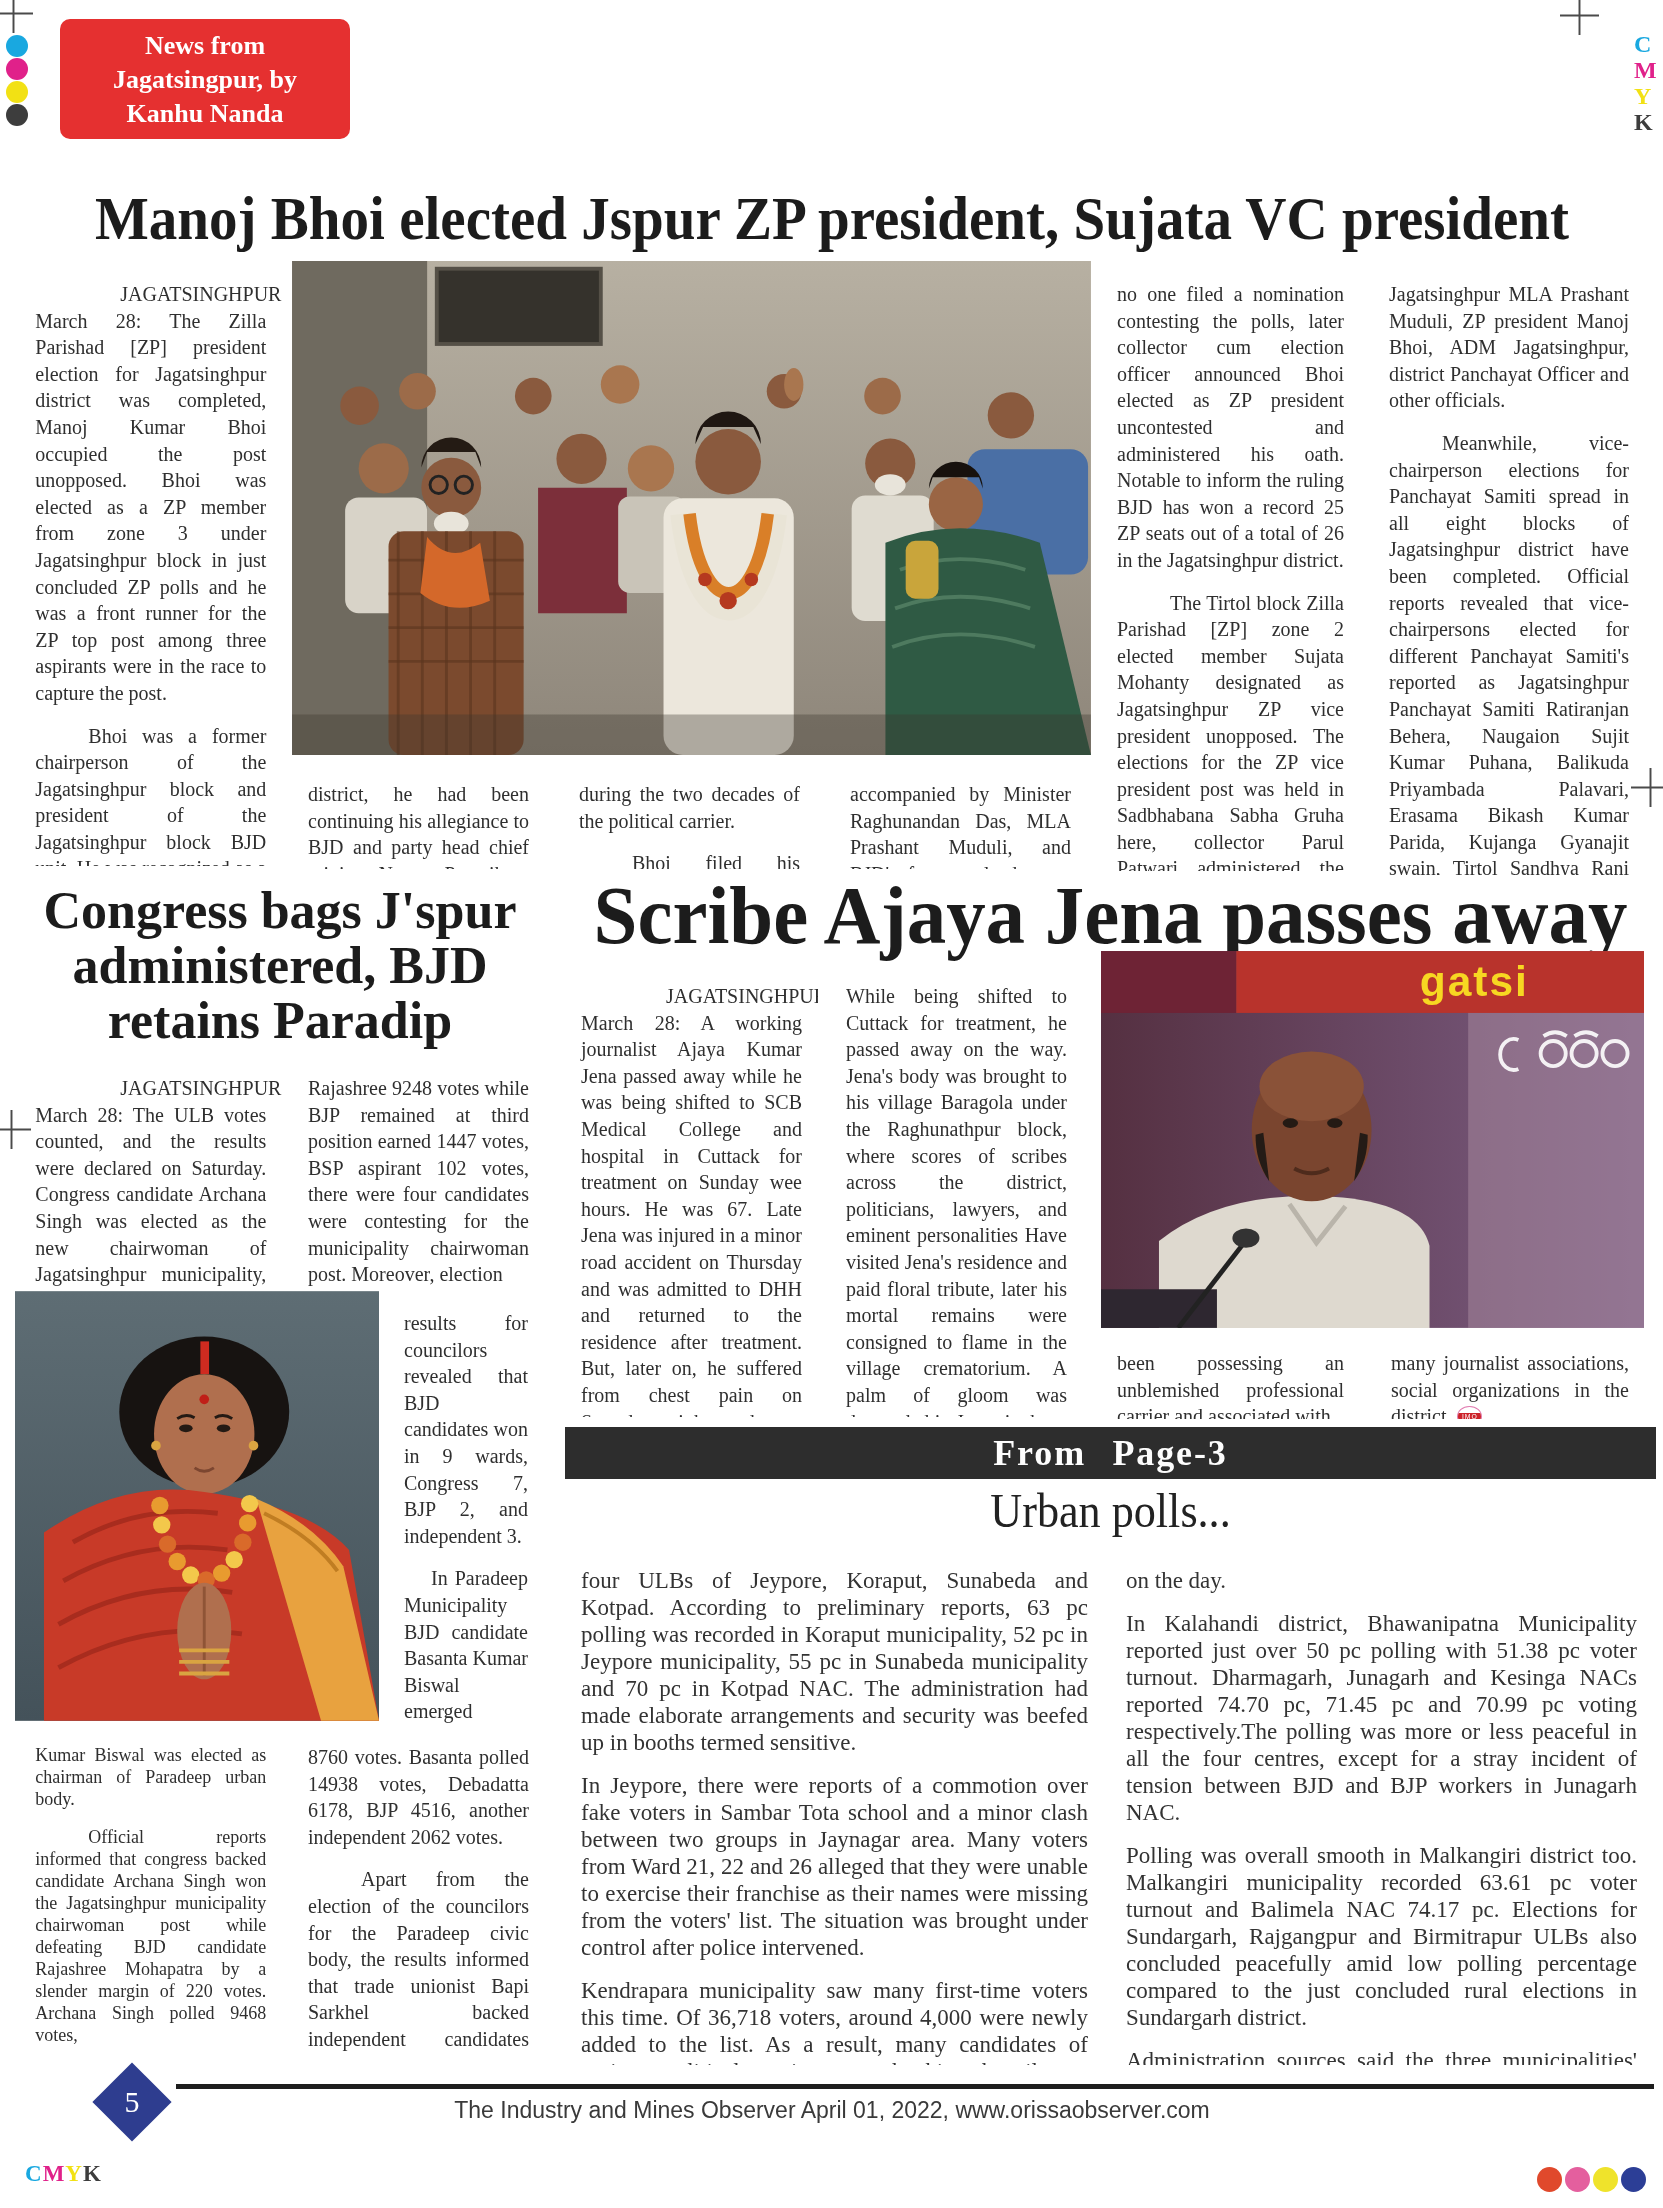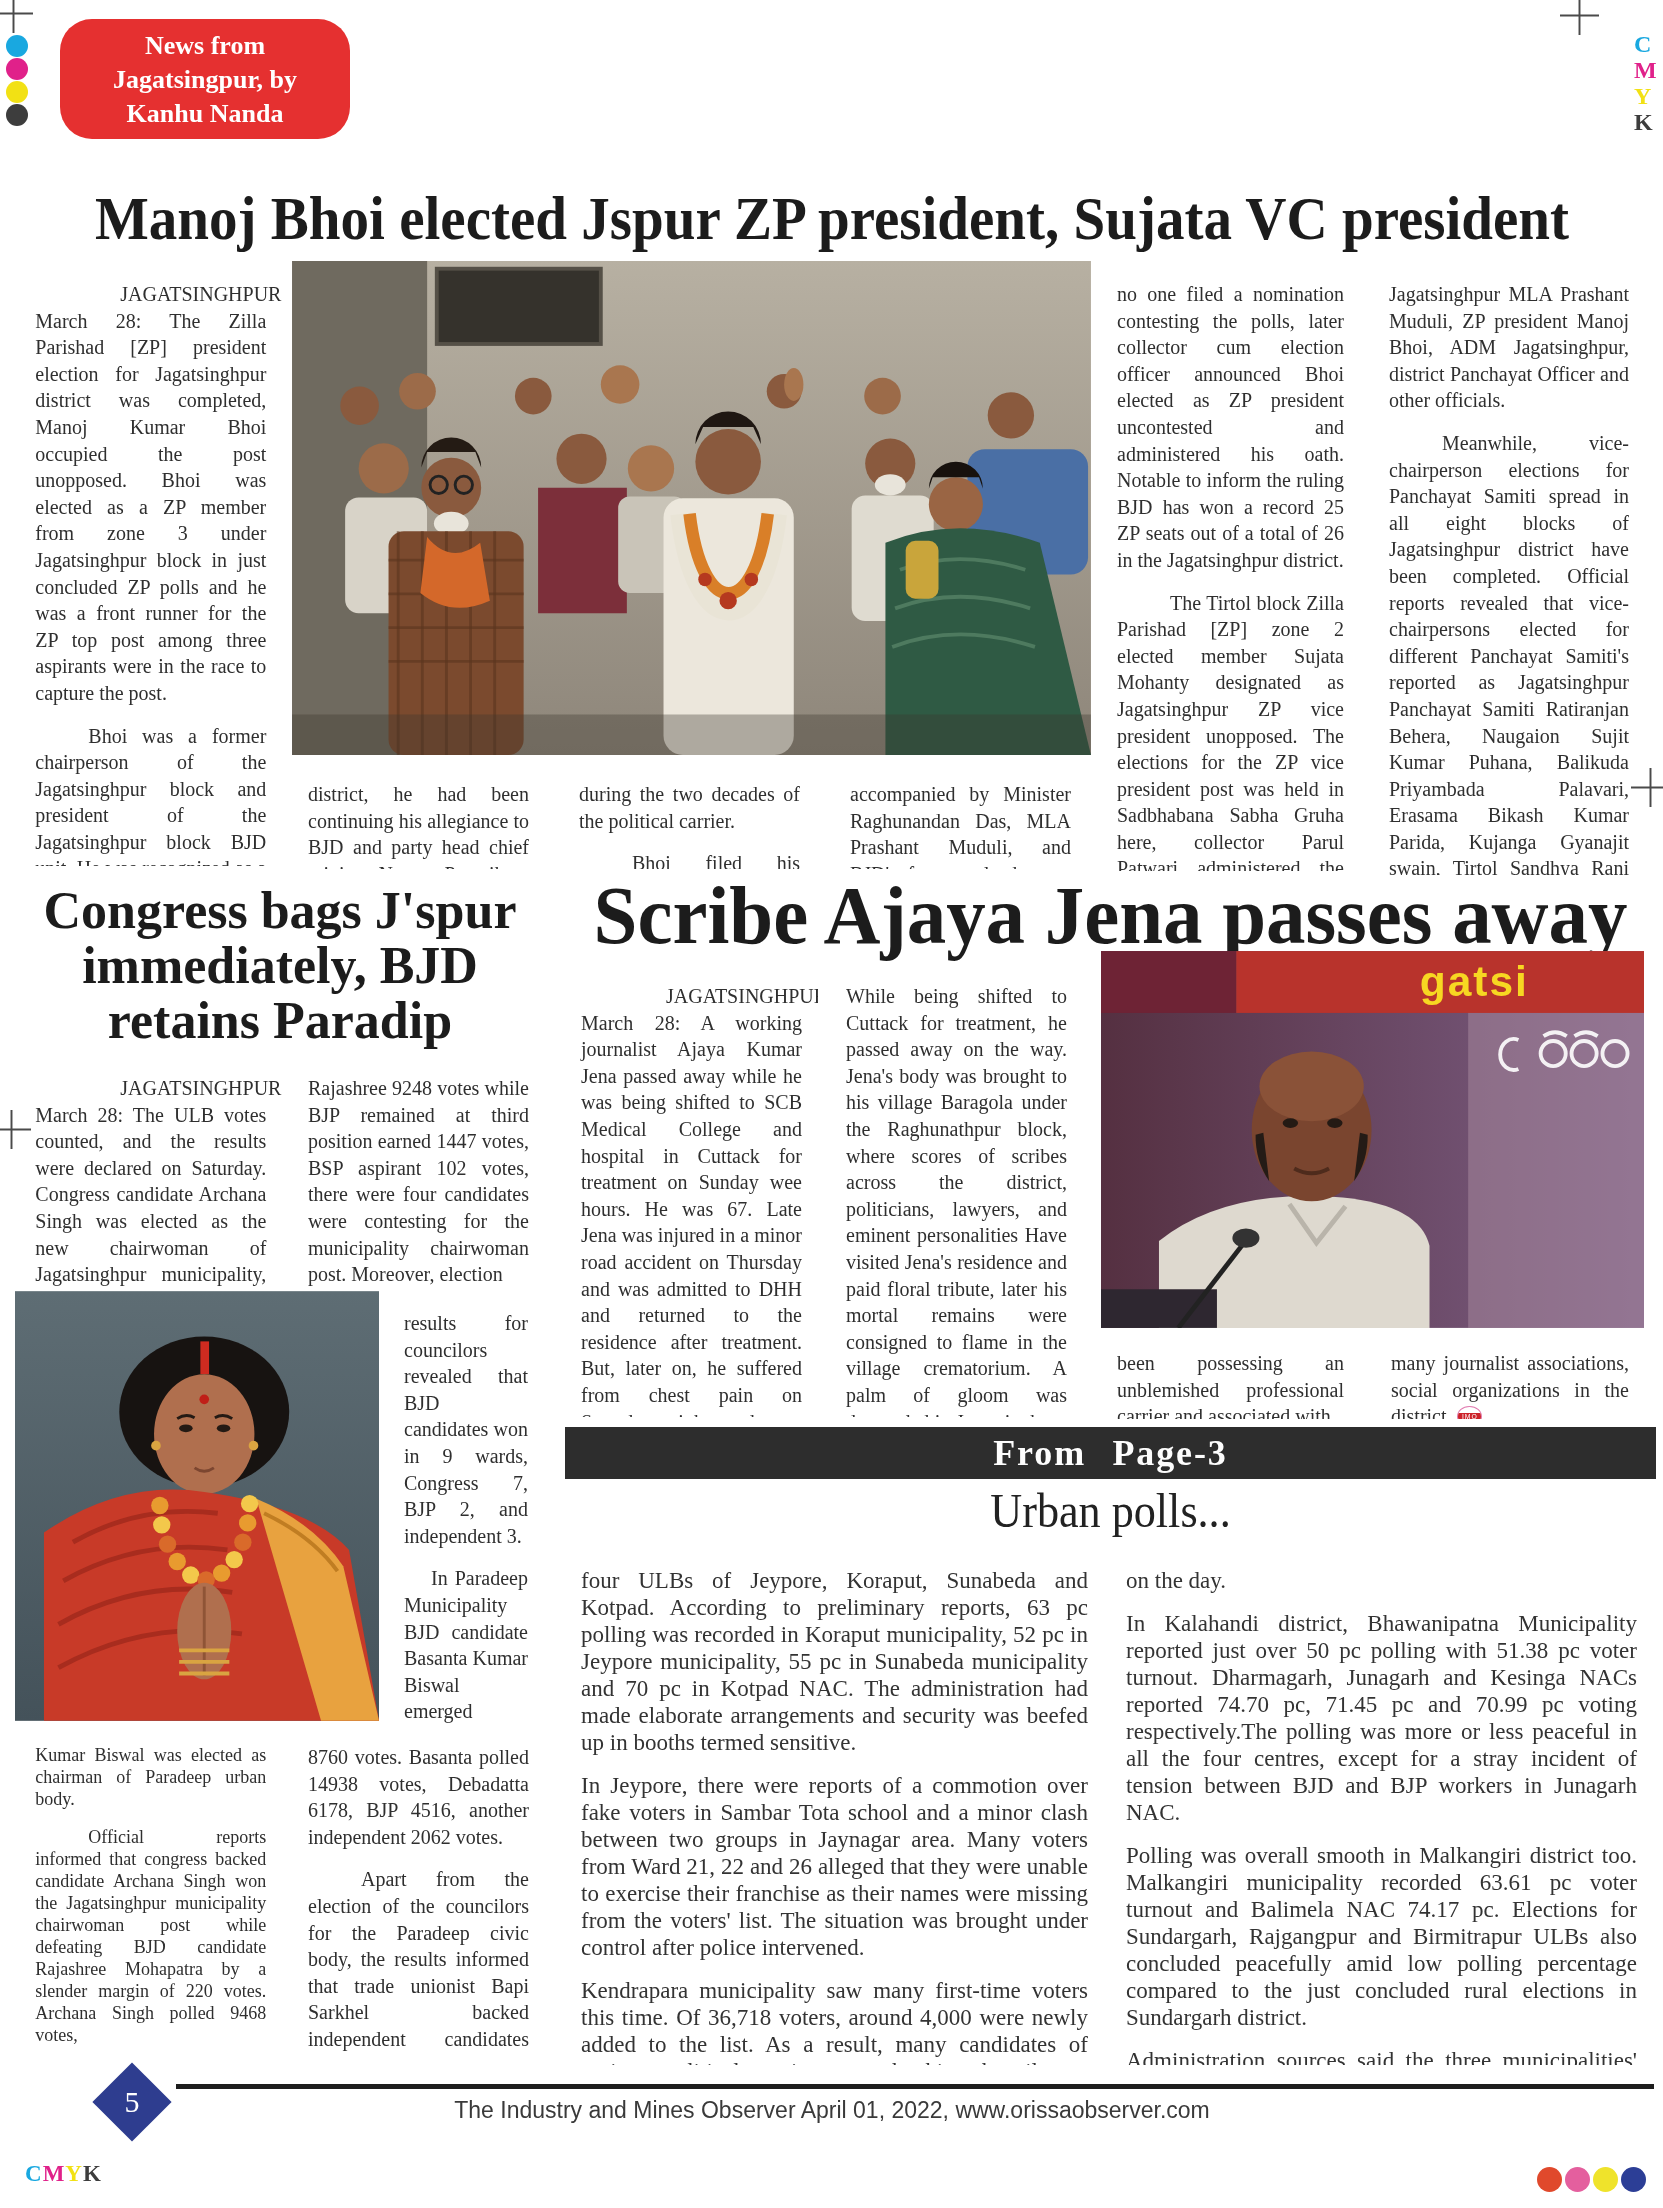--- a/index.html
+++ b/index.html
@@ -8,21 +8,21 @@
   .abs{position:absolute;}
   .col{position:absolute;overflow:hidden;text-align:justify;}
   .bodycol{font-size:20px;line-height:26.6px;color:#2f2f2f;}
   .smallcol{font-size:18px;line-height:22px;color:#2f2f2f;}
   .urbancol{font-size:23px;line-height:27px;color:#333;}
   .col p{margin:16px;}
   .ind{text-indent:53px;}
   .dateline{text-indent:85px;}
   .headline{position:absolute;text-align:center;color:#1c1c1c;font-weight:bold;}
   .masthead{position:absolute;left:60px;top:19.3px;width:290px;height:120px;background:#e53030;
-            border-radius:32px;color:#fff;font-weight:bold;font-size:26px;line-height:34px;
+            border-radius:10px;color:#fff;font-weight:bold;font-size:26px;line-height:34px;
             text-align:center;padding-top:9.7px;box-sizing:border-box;}
   .cmyk-letter{display:block;font-weight:bold;font-size:24px;line-height:26px;font-family:"Liberation Serif",serif;}
   .c-c{color:#19a8e0;} .c-m{color:#e0218a;} .c-y{color:#f2e114;} .c-k{color:#3d3d3d;}
   .dotcol span{display:block;width:22px;height:22px;border-radius:50%;margin-bottom:1px;}
   .imo{display:inline-block;width:23px;height:19.3px;border:1.9px solid #e07bb0;border-radius:50%;
        vertical-align:-3.9px;margin-left:5.8px;position:relative;background:#fff;overflow:hidden;}
   .imo i{position:absolute;left:0;top:5.8px;width:100%;height:7.7px;background:#cc2229;
          font-style:normal;color:#fff;font-family:"Liberation Sans",sans-serif;
          font-size:6.8px;line-height:7.7px;text-align:center;letter-spacing:1px;}
   .frombar{position:absolute;left:565px;top:1427px;width:1091px;height:52px;background:#2d2d2d;
@@ -172,21 +172,21 @@
     <p>no one filed a nomination contesting the polls, later collector cum election officer announced Bhoi elected as ZP president uncontested and administered his oath. Notable to inform the ruling BJD has won a record 25 ZP seats out of a total of 26 in the Jagatsinghpur district.</p>
     <p class="ind">The Tirtol block Zilla Parishad [ZP] zone 2 elected member Sujata Mohanty designated as Jagatsinghpur ZP vice president unopposed. The elections for the ZP vice president post was held in Sadbhabana Sabha Gruha here, collector Parul Patwari administered the oath to the new ZP vice president Mohanty in presence of all elected ZP members,</p>
   </div>
   <div class="col bodycol" style="left:1373px;top:265px;width:272px;height:610px">
     <p>Jagatsinghpur MLA Prashant Muduli, ZP president Manoj Bhoi, ADM Jagatsinghpur, district Panchayat Officer and other officials.</p>
     <p class="ind"><span>Meanwhile, vice-chairperson elections for Panchayat Samiti spread in all eight blocks of Jagatsinghpur district have been completed. Official reports revealed that vice-chairpersons elected for different Panchayat Samiti's reported as Jagatsinghpur Panchayat Samiti Ratiranjan Behera, Naugaion Sujit Kumar Puhana, Balikuda Priyambada Palavari, Erasama Bikash Kumar Parida, Kujanga Gyanajit swain, Tirtol Sandhya Rani Mohanty, Biridi Pinaki Priyadarshani, Raghunathpur Devasis Tripathy.</span><span class="imo"><i>IMO</i></span></p>
   </div>
 
   <div class="headline" style="left:14.5px;top:883px;width:531px;font-size:52px;line-height:55px;">
     <div>Congress bags J'spur</div>
-    <div>immediately, BJD</div>
+    <div>administered, BJD</div>
     <div>retains Paradip</div>
   </div>
 
   <div class="col bodycol" style="left:19.3px;top:1059px;width:263px;height:230px">
     <p class="dateline">JAGATSINGHPUR, March 28: The ULB votes counted, and the results were declared on Saturday. Congress candidate Archana Singh was elected as the new chairwoman of Jagatsinghpur municipality, and Basanta</p>
   </div>
 
   <div class="abs" style="left:14.5px;top:1291px;width:364px;height:430px">
     <svg width="364" height="430" viewBox="0 0 377 445">
       <defs>

